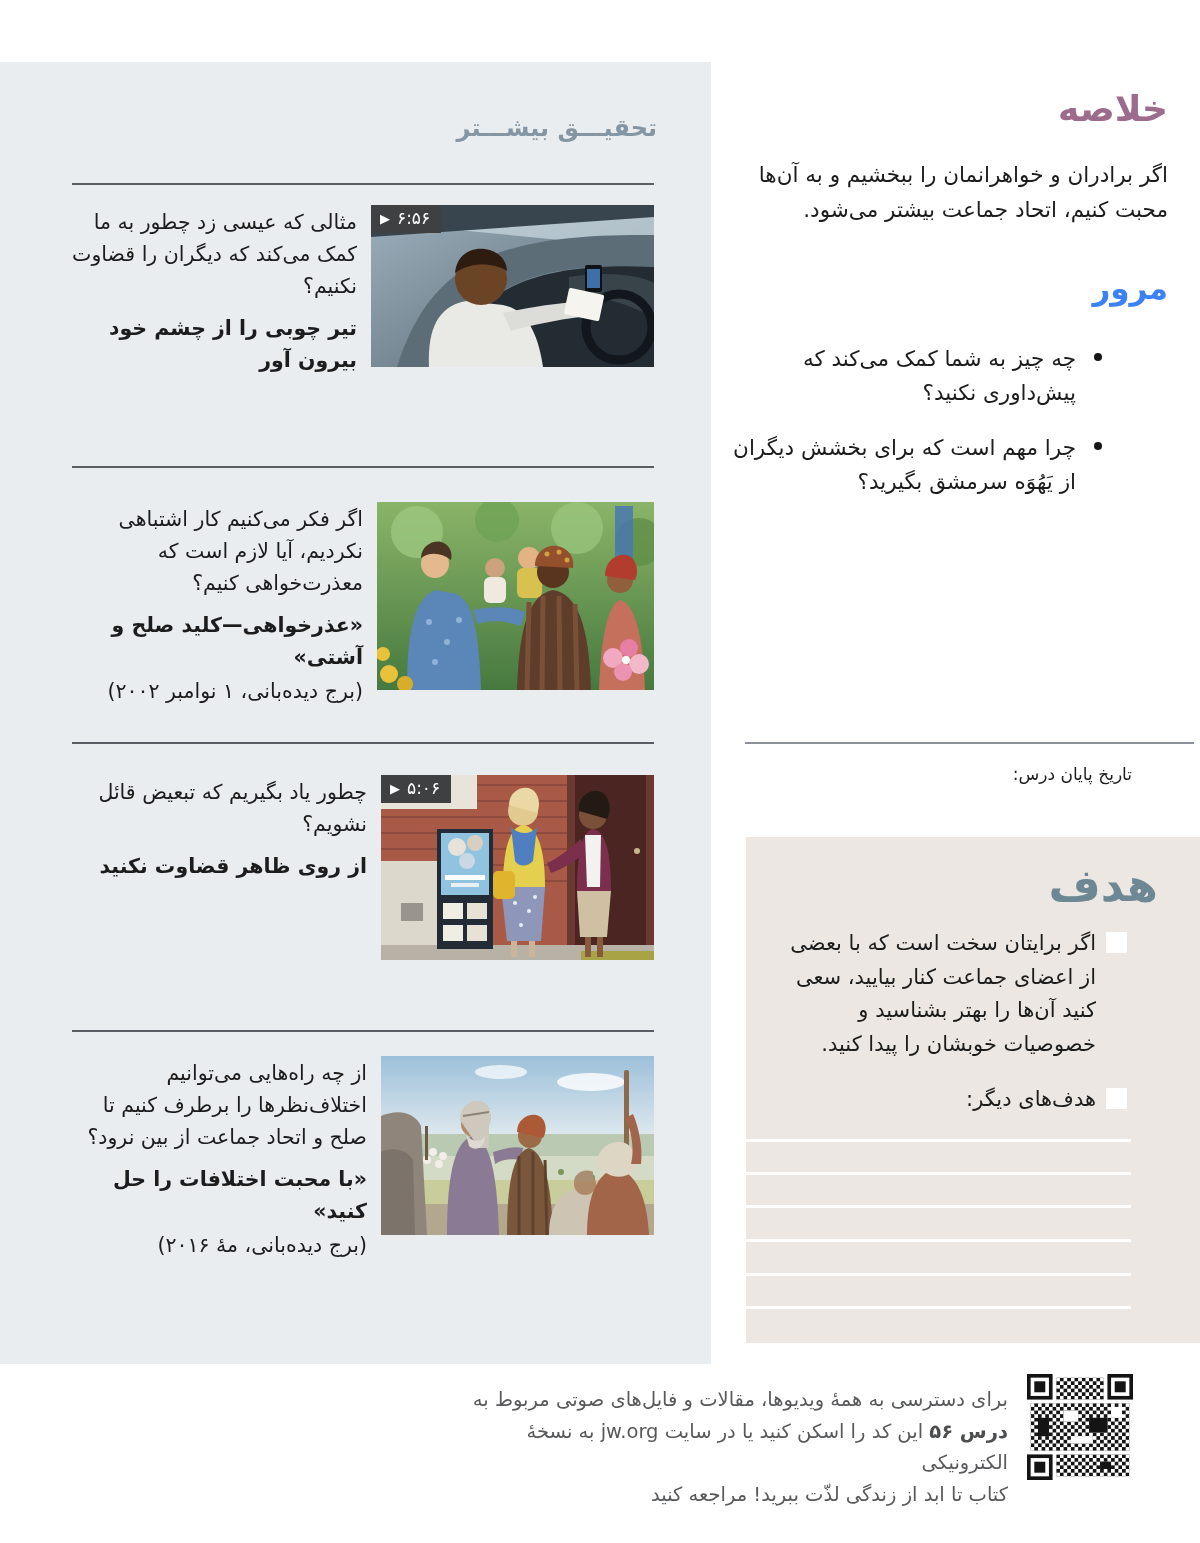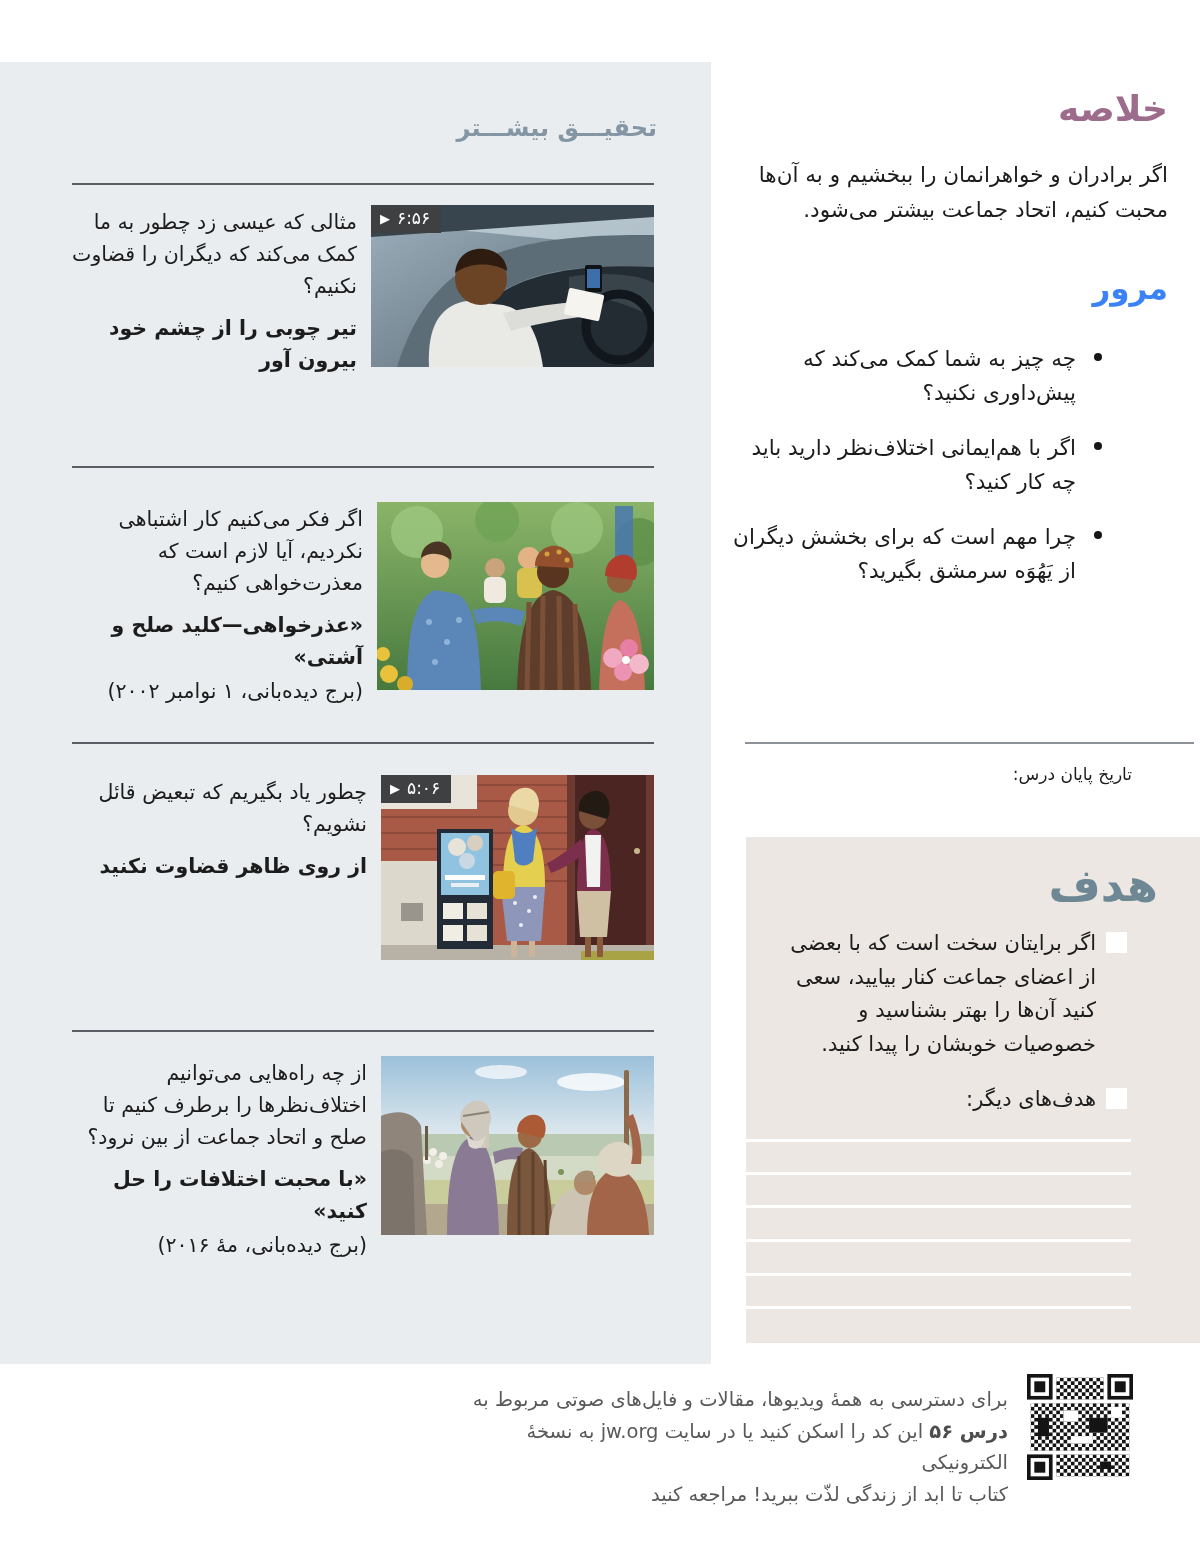--- a/index.html
+++ b/index.html
@@ -280,24 +280,20 @@
   <p class="summary-p">اگر برادران و خواهرانمان را ببخشیم و به آن‌ها محبت کنیم، اتحاد جماعت بیشتر می‌شود.</p>
 
   <h2 class="h-slate" id="review-h">مرور</h2>
   <ul class="review-list">
     <li>
       <span class="dot"></span>
       <span>چه چیز به شما کمک می‌کند که پیش‌داوری نکنید؟</span>
     </li>
     <li>
       <span class="dot"></span>
-      <span>اگر با هم‌ایمانی اختلاف‌نظر دارید باید چه کار کنید؟</span>
-    </li>
-    <li>
-      <span class="dot"></span>
       <span>چرا مهم است که برای بخشش دیگران از یَهُوَه سرمشق بگیرید؟</span>
     </li>
   </ul>
 
   <div class="vrule"></div>
   <div class="completion">تاریخ پایان درس:</div>
 
   <div class="goal-box">
     <h2 class="goal-h">هدف</h2>
     <div class="gi gi1">

